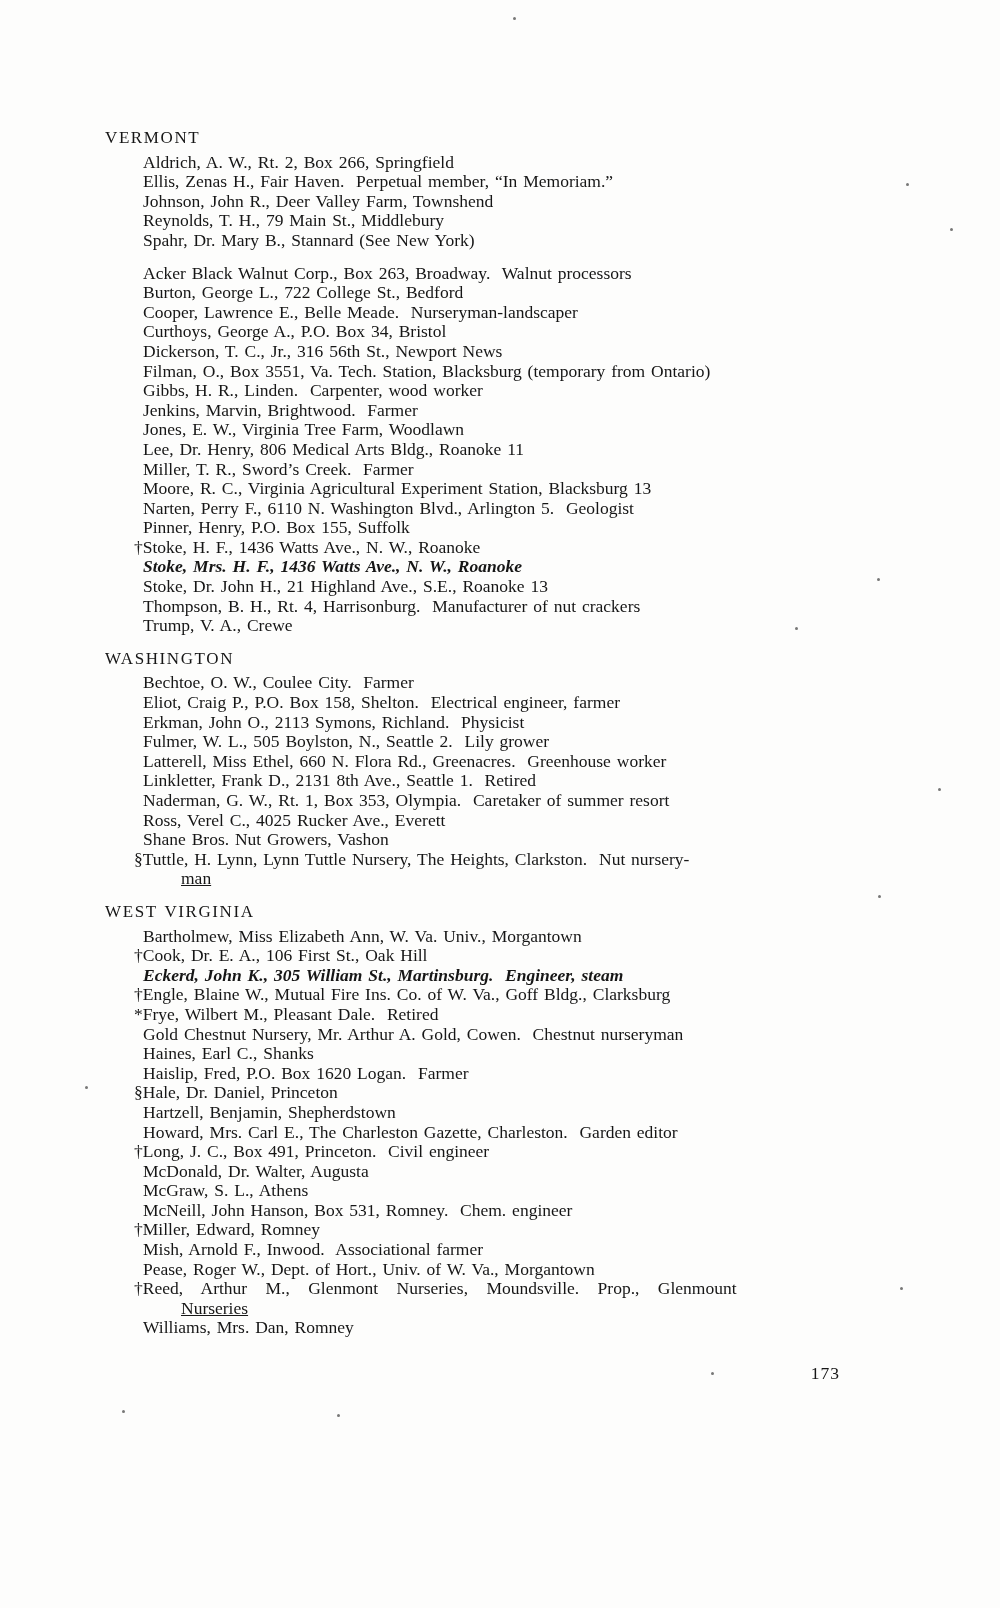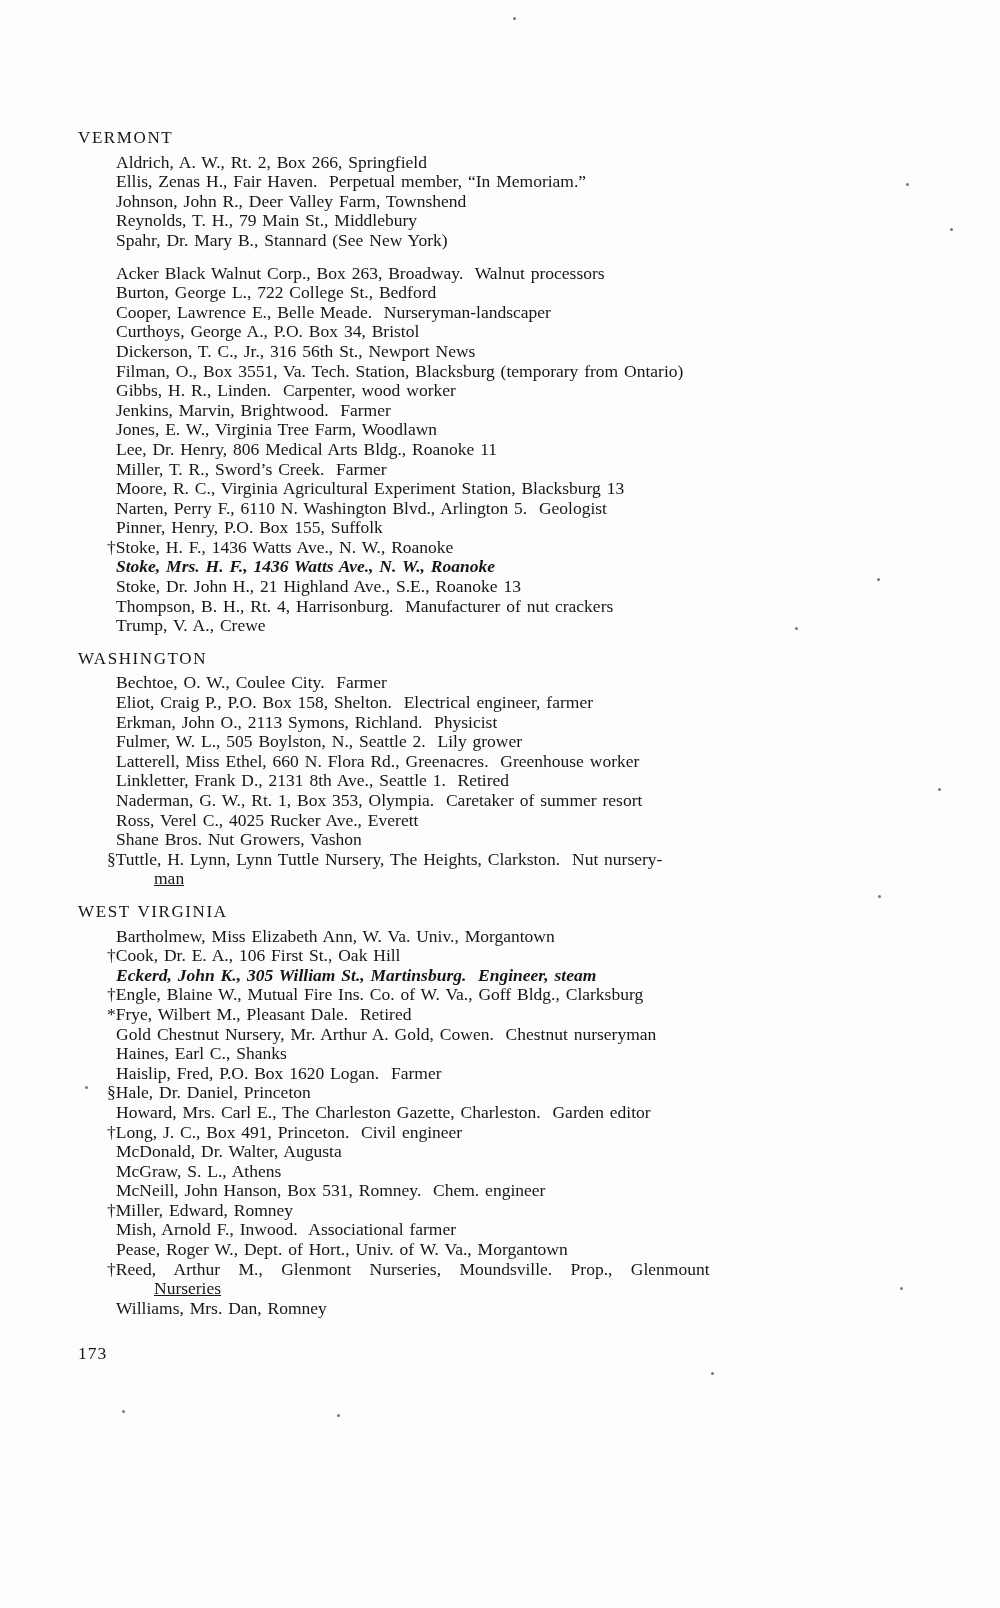--- a/index.html
+++ b/index.html
@@ -3,21 +3,21 @@
 <meta charset="utf-8">
 <style>
   html, body { margin: 0; padding: 0; background: #e8e8e6; }
   .page {
     position: relative;
     width: 1000px;
     height: 1608px;
     margin: 0 auto;
     background: #fdfdfc;
     box-sizing: border-box;
-    padding: 128px 160px 0 78px;
+    padding: 128px 160px 0 105px;
     color: #161616;
     font-family: "Liberation Serif", "DejaVu Serif", serif;
     font-size: 17.5px;
     line-height: 19.6px;
     word-spacing: 1.5px;
     overflow: hidden;
   }
   section.state { margin: 0 0 13px 0; }
   h2.state-heading {
     font-size: 17px;
@@ -33,21 +33,21 @@
     text-indent: -38px;
     white-space: pre-wrap;
   }
   p.entry .line { display: block; }
   p.entry .line + .line { text-indent: 0; text-decoration: underline; }
   p.entry.italic { font-style: italic; font-weight: bold; }
   .sym { margin-left: -9px; }
   .spread { word-spacing: 0.8em; }
   .page-number {
     margin-top: 26px;
-    text-align: left;
+    text-align: right;
     font-size: 17.5px;
     letter-spacing: 1px;
   }
   .dot {
     position: absolute;
     width: 3px;
     height: 3px;
     border-radius: 50%;
     background: #4a4a4a;
     opacity: 0.75;
@@ -115,20 +115,21 @@
     <div class="entries">
           <p class="entry"><span class="line">Bartholmew, Miss Elizabeth Ann, W. Va. Univ., Morgantown</span></p>
           <p class="entry"><span class="line"><span class="sym">†</span>Cook, Dr. E. A., 106 First St., Oak Hill</span></p>
           <p class="entry italic"><span class="line">Eckerd, John K., 305 William St., Martinsburg.  Engineer, steam</span></p>
           <p class="entry"><span class="line"><span class="sym">†</span>Engle, Blaine W., Mutual Fire Ins. Co. of W. Va., Goff Bldg., Clarksburg</span></p>
           <p class="entry"><span class="line"><span class="sym">*</span>Frye, Wilbert M., Pleasant Dale.  Retired</span></p>
           <p class="entry"><span class="line">Gold Chestnut Nursery, Mr. Arthur A. Gold, Cowen.  Chestnut nurseryman</span></p>
           <p class="entry"><span class="line">Haines, Earl C., Shanks</span></p>
           <p class="entry"><span class="line">Haislip, Fred, P.O. Box 1620 Logan.  Farmer</span></p>
           <p class="entry"><span class="line"><span class="sym">§</span>Hale, Dr. Daniel, Princeton</span></p>
+          <p class="entry"><span class="line">Hartzell, Benjamin, Shepherdstown</span></p>
           <p class="entry"><span class="line">Howard, Mrs. Carl E., The Charleston Gazette, Charleston.  Garden editor</span></p>
           <p class="entry"><span class="line"><span class="sym">†</span>Long, J. C., Box 491, Princeton.  Civil engineer</span></p>
           <p class="entry"><span class="line">McDonald, Dr. Walter, Augusta</span></p>
           <p class="entry"><span class="line">McGraw, S. L., Athens</span></p>
           <p class="entry"><span class="line">McNeill, John Hanson, Box 531, Romney.  Chem. engineer</span></p>
           <p class="entry"><span class="line"><span class="sym">†</span>Miller, Edward, Romney</span></p>
           <p class="entry"><span class="line">Mish, Arnold F., Inwood.  Associational farmer</span></p>
           <p class="entry"><span class="line">Pease, Roger W., Dept. of Hort., Univ. of W. Va., Morgantown</span></p>
           <p class="entry"><span class="line spread"><span class="sym">†</span>Reed, Arthur M., Glenmont Nurseries, Moundsville. Prop., Glenmount</span><span class="line">Nurseries</span></p>
           <p class="entry"><span class="line">Williams, Mrs. Dan, Romney</span></p>

